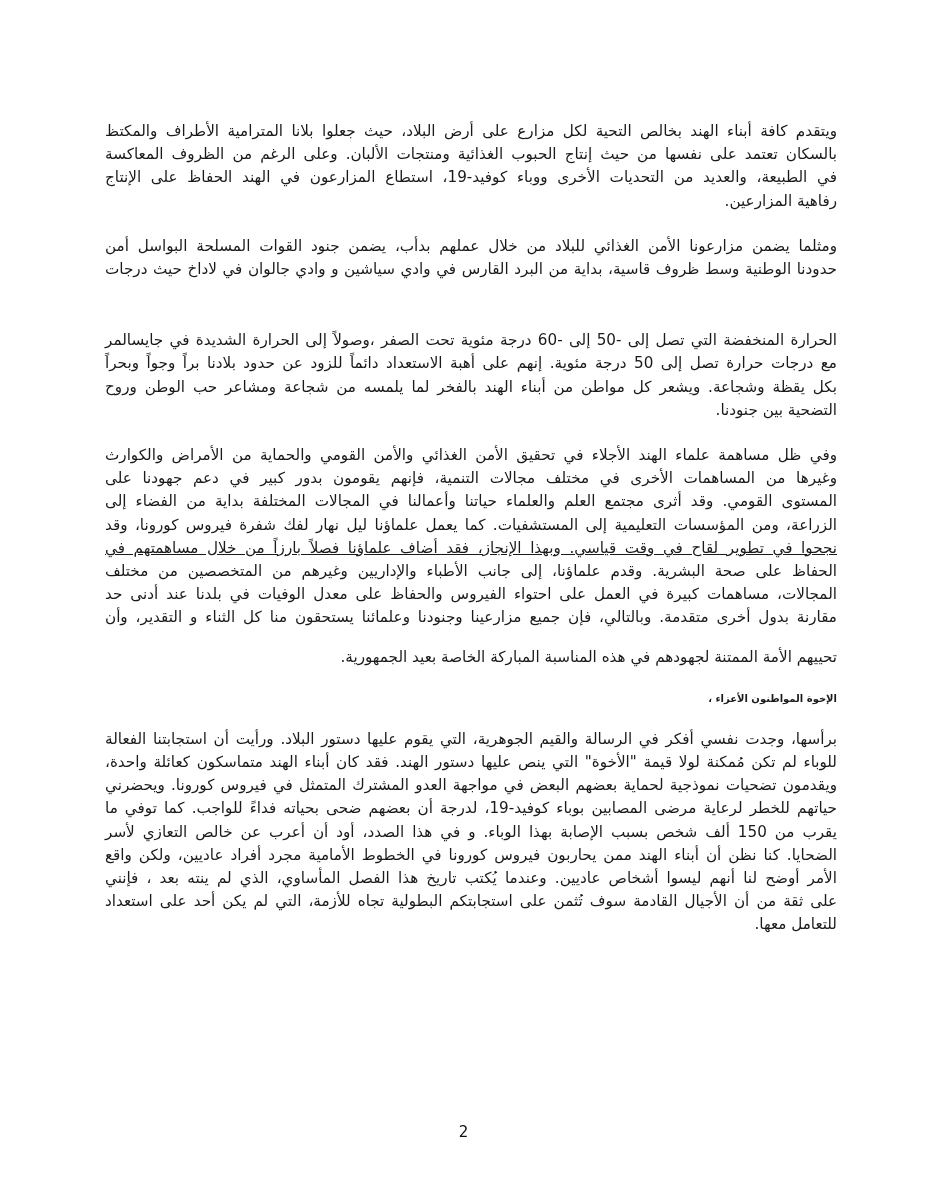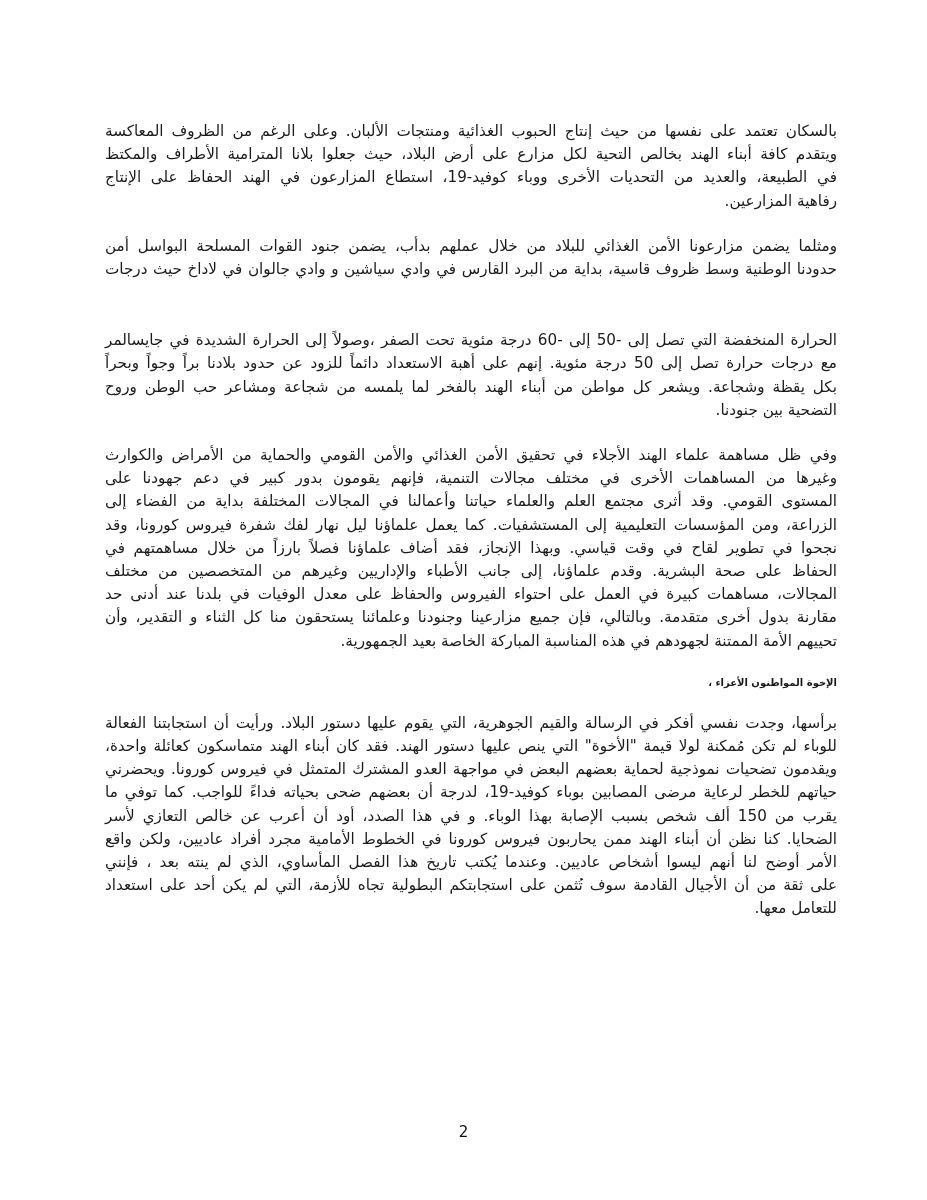--- a/index.html
+++ b/index.html
@@ -59,22 +59,22 @@
       font-family: "DejaVu Sans", sans-serif;
       color: #111;
     }
   </style>
 </head>
 <body>
 
 <div class="page">
 
   <p class="para">
+    <span class="line" style="display: block;">ويتقدم كافة أبناء الهند بخالص التحية لكل مزارع على أرض البلاد، حيث جعلوا بلانا المترامية الأطراف والمكتظ</span>
     <span class="line" style="display: block;">بالسكان تعتمد على نفسها من حيث إنتاج الحبوب الغذائية ومنتجات الألبان. وعلى الرغم من الظروف المعاكسة</span>
-    <span class="line" style="display: block;">ويتقدم كافة أبناء الهند بخالص التحية لكل مزارع على أرض البلاد، حيث جعلوا بلانا المترامية الأطراف والمكتظ</span>
     <span class="line" style="display: block;">في الطبيعة، والعديد من التحديات الأخرى ووباء كوفيد-19، استطاع المزارعون في الهند الحفاظ على الإنتاج</span>
     <span class="line last" style="display: block;">رفاهية المزارعين.</span>
   </p>
 
   <div class="gap"></div>
 
   <p class="para">
     <span class="line" style="display: block;">ومثلما يضمن مزارعونا الأمن الغذائي للبلاد من خلال عملهم بدأب، يضمن جنود القوات المسلحة البواسل أمن</span>
     <span class="line" style="display: block;">حدودنا الوطنية وسط ظروف قاسية، بداية من البرد القارس في وادي سياشين و وادي جالوان في لاداخ حيث درجات</span>
     <span class="line" style="display: block; margin-top: 48px;">الحرارة المنخفضة التي تصل إلى -50 إلى -60 درجة مئوية تحت الصفر ،وصولاً إلى الحرارة الشديدة في جايسالمر</span>
@@ -83,25 +83,25 @@
     <span class="line last" style="display: block;">التضحية بين جنودنا.</span>
   </p>
 
   <div class="gap"></div>
 
   <p class="para">
     <span class="line" style="display: block;">وفي ظل مساهمة علماء الهند الأجلاء في تحقيق الأمن الغذائي والأمن القومي والحماية من الأمراض والكوارث</span>
     <span class="line" style="display: block;">وغيرها من المساهمات الأخرى في مختلف مجالات التنمية، فإنهم يقومون بدور كبير في دعم جهودنا على</span>
     <span class="line" style="display: block;">المستوى القومي. وقد أثرى مجتمع العلم والعلماء حياتنا وأعمالنا في المجالات المختلفة بداية من الفضاء إلى</span>
     <span class="line" style="display: block;">الزراعة، ومن المؤسسات التعليمية إلى المستشفيات. كما يعمل علماؤنا ليل نهار لفك شفرة فيروس كورونا، وقد</span>
-    <span class="line" style="display: block;">نجحوا في تطوير لقاح في وقت قياسي. وبهذا الإنجاز، فقد أضاف علماؤنا فصلاً بارزاً من خلال مساهمتهم في</span>
+    <span class="line" style="display: block; text-decoration: underline;">نجحوا في تطوير لقاح في وقت قياسي. وبهذا الإنجاز، فقد أضاف علماؤنا فصلاً بارزاً من خلال مساهمتهم في</span>
     <span class="line" style="display: block;">الحفاظ على صحة البشرية. وقدم علماؤنا، إلى جانب الأطباء والإداريين وغيرهم من المتخصصين من مختلف</span>
     <span class="line" style="display: block;">المجالات، مساهمات كبيرة في العمل على احتواء الفيروس والحفاظ على معدل الوفيات في بلدنا عند أدنى حد</span>
     <span class="line" style="display: block;">مقارنة بدول أخرى متقدمة. وبالتالي، فإن جميع مزارعينا وجنودنا وعلمائنا يستحقون منا كل الثناء و التقدير، وأن</span>
-    <span class="line last" style="display: block;">تحييهم الأمة الممتنة لجهودهم في هذه المناسبة المباركة الخاصة بعيد الجمهورية.</span>
+    <span class="line last" style="display: block; margin-top: 16px;">تحييهم الأمة الممتنة لجهودهم في هذه المناسبة المباركة الخاصة بعيد الجمهورية.</span>
   </p>
 
   <div class="gap-sm"></div>
 
   <h2 class="heading">الإخوة المواطنون الأعزاء ،</h2>
 
   <div class="gap-sm"></div>
 
   <p class="para">
     <span class="line" style="display: block;">برأسها، وجدت نفسي أفكر في الرسالة والقيم الجوهرية، التي يقوم عليها دستور البلاد. ورأيت أن استجابتنا الفعالة</span>

